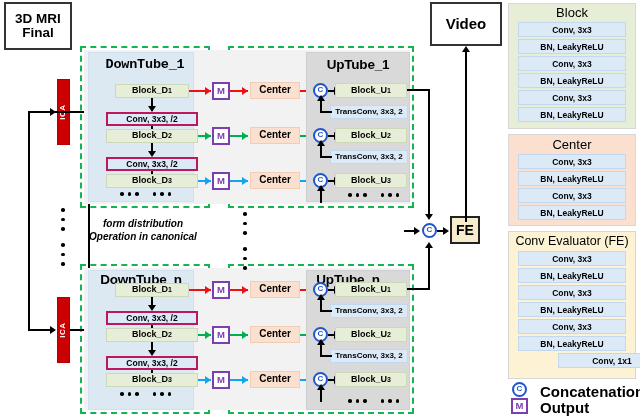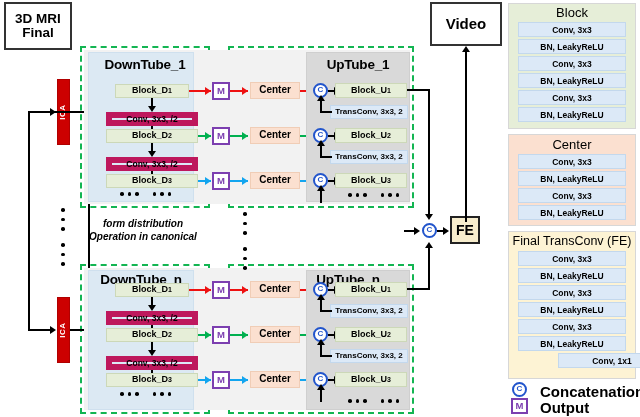--- a/index.html
+++ b/index.html
@@ -17,21 +17,21 @@
   .ica-box span{transform:rotate(-90deg);display:block;white-space:nowrap;}
 
   .tube-panel{background:#dce9f3;border:1px solid #cfe0ee;}
   .up-panel{background:#d9d9d9;border:1px solid #cfcfcf;}
   .stage-bg{background:#f2f2f2;}
 
   .tube-title{font-weight:700;font-size:13.5px;letter-spacing:-.2px;}
   .up-title{font-weight:700;font-size:13.5px;letter-spacing:-.2px;}
 
   .blk{background:#e6eed8;border:1px solid #ccd8b8;font-size:9px;font-weight:700;}
-  .conv{background:#dce9f7;border:6px solid #be185d;font-size:8.5px;font-weight:700;}
+  .conv{background:#dce9f7;border:2px solid #be185d;font-size:8.5px;font-weight:700;}
   .ublk{background:#e6eed8;border:1px solid #ccd8b8;font-size:9px;font-weight:700;}
   .tconv{background:#dce9f7;border:1px solid #c3d8ed;font-size:8px;font-weight:700;}
   .center-box{background:#fbe0d0;border:1px solid #f0cdb6;font-size:10px;font-weight:700;}
   .mix-box{background:#fff;border:2px solid #7c3fb0;color:#7c3fb0;
            font-size:9.5px;font-weight:700;}
 
   .cnode{border:2px solid #2255cc;border-radius:50%;background:#fff;color:#2255cc;
          font-size:8px;font-weight:700;}
 
   .dashed-green{border:2.5px dashed #13b552;background:transparent;}
@@ -120,21 +120,21 @@
 <div class="abs dotscol" style="left:61px;top:243px;">
   <i></i>
     <i></i>
     <i></i>
 </div>
 
 <div class="abs stage-bg" style="left:84px;top:50px;width:326px;height:154px;"></div>
 <div class="abs stage-bg" style="left:84px;top:268px;width:326px;height:142px;"></div>
 
 <div class="abs tube-panel" style="left:88px;top:52px;width:106px;height:150px;"></div>
-<div class="abs tube-title box" style="left:88px;top:57px;width:114px;height:16px;">
+<div class="abs tube-title box" style="left:88px;top:57px;width:114px;height:16px;font-family:Liberation Mono, monospace;">
   <span>DownTube_1</span>
 </div>
 <div class="abs blk box" style="left:115px;top:84px;width:74px;height:14px;">
   <span>Block_D</span>
     <sub style="font-size:7px;">1</sub>
 </div>
 <div class="abs ln" style="left:151px;top:98px;width:2px;height:11px;"></div>
 <div class="abs ah ah-d-k" style="left:148px;top:106px;"></div>
 <div class="abs conv box" style="left:106px;top:112px;width:92px;height:14px;">
   <span>Conv, 3x3, /2</span>
@@ -474,21 +474,21 @@
   </div>
 <div class="abs lg-row" style="left:518px;top:188px;width:108px;height:15px;">
     <span>Conv, 3x3</span>
   </div>
 <div class="abs lg-row" style="left:518px;top:205px;width:108px;height:15px;">
     <span>BN, LeakyReLU</span>
   </div>
 
 <div class="abs lg lg-fe" style="left:508px;top:231px;width:128px;height:148px;"></div>
 <div class="abs lg-title" style="left:508px;top:234px;width:128px;font-size:12.5px;">
-  <span>Final TransConv (FE)</span>
+  <span>Conv Evaluator (FE)</span>
 </div>
 <div class="abs lg-row" style="left:518px;top:251px;width:108px;height:15px;">
     <span>Conv, 3x3</span>
   </div>
 <div class="abs lg-row" style="left:518px;top:268px;width:108px;height:15px;">
     <span>BN, LeakyReLU</span>
   </div>
 <div class="abs lg-row" style="left:518px;top:285px;width:108px;height:15px;">
     <span>Conv, 3x3</span>
   </div>

